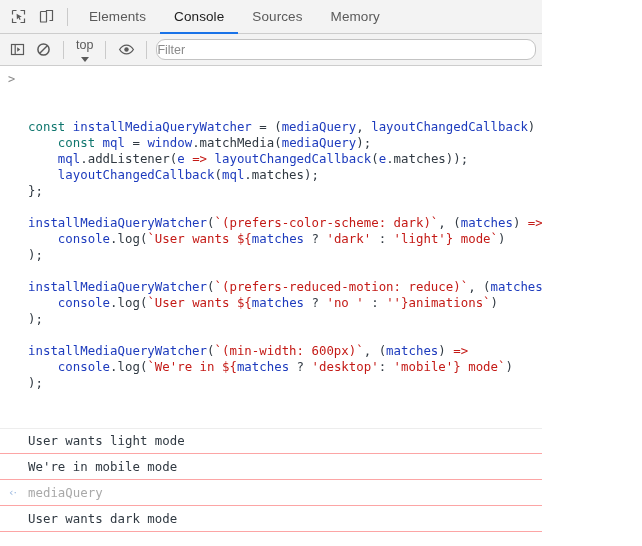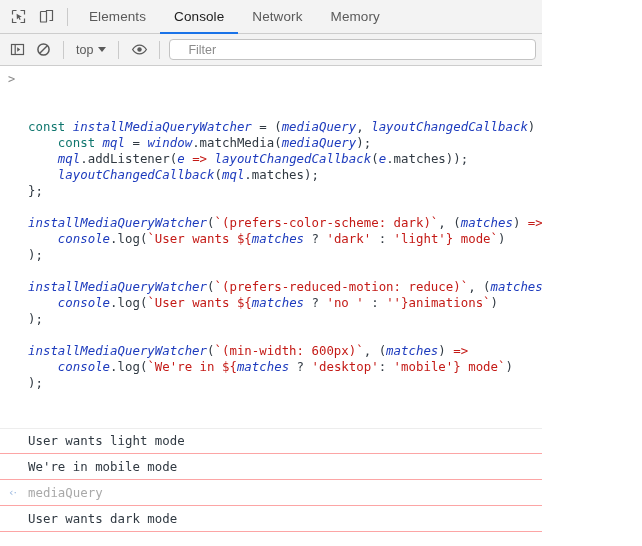--- a/index.html
+++ b/index.html
@@ -57,38 +57,39 @@
     background: #f3f3f3;
     border-bottom: 1px solid #cdcdcd;
     padding-left: 4px;
   }
   .conbar .tool-icon { width: 26px; height: 26px; }
   .ctx-select {
     display: flex; align-items: center; gap: 5px;
     font-size: 12.5px; color: #5a5a5a;
     padding: 2px 5px; cursor: pointer;
     white-space: nowrap;
+    flex-direction: column;
   }
   .caret {
     width: 0; height: 0;
     border-left: 4px solid transparent;
     border-right: 4px solid transparent;
     border-top: 5px solid #5a5a5a;
   }
   .filter-wrap { flex: 1; padding: 0 6px 0 2px; display: flex; }
   .filter-input {
     flex: 1; height: 21px;
     border: 1px solid #c3c3c3;
     background: #ffffff;
     font-family: "Liberation Sans", sans-serif;
     font-size: 12.5px;
     color: #333;
-    padding: 0 18px;
+    padding: 0 0;
     outline: none;
-    border-radius: 4px;
+    border-radius: 9px;
   }
   .filter-input::placeholder { color: #8b8b8b; opacity: 1; }
 
   
   .console-body {
     flex: 1;
     overflow: hidden;
     background: #ffffff;
     font-family: "DejaVu Sans Mono", monospace;
     font-size: 12.4px;
@@ -107,21 +108,21 @@
     left: 8px; top: 5px;
     color: #8c8c8c;
     font-size: 12px;
     line-height: 16px;
   }
   .code-line { white-space: pre; min-height: 16px; }
 
   
   .tk-kw   { color: #0f766e; }   
   .tk-pl   { color: #303942; }   
-  .tk-id   { color: #1d3bbd; font-style: italic; }   
+  .tk-id   { color: #1d3bbd; }   
   .tk-op   { color: #c41a16; }   
   .tk-str  { color: #c41a16; }
 
   
   .msg {
     position: relative;
     border-bottom: 1px solid #fca5a5;
     padding: 4px 0 4px 28px;
     min-height: 26px;
     display: flex; align-items: center;
@@ -157,21 +158,21 @@
     </div>
     <div class="vdiv"></div>
     <div class="tabs">
       <div class="tab">
           <span>Elements</span>
         </div>
       <div class="tab active">
           <span>Console</span>
         </div>
       <div class="tab">
-          <span>Network</span>
+          <span>Sources</span>
         </div>
       <div class="tab">
           <span>Memory</span>
         </div>
     </div>
   </div>
 
   <div class="conbar">
     <div class="tool-icon">
       <svg width="15" height="15" viewBox="0 0 15 15">

